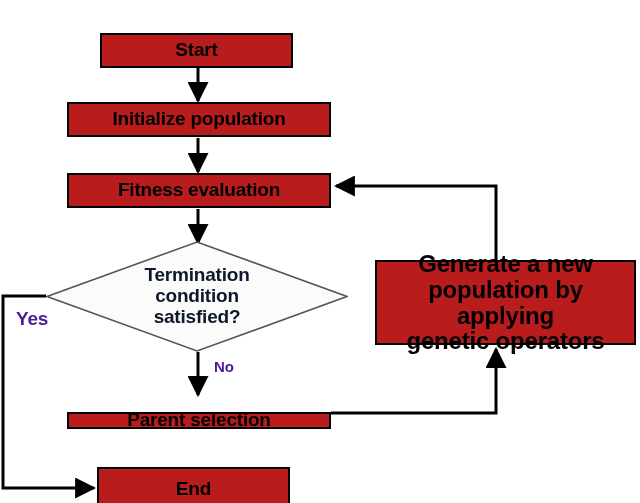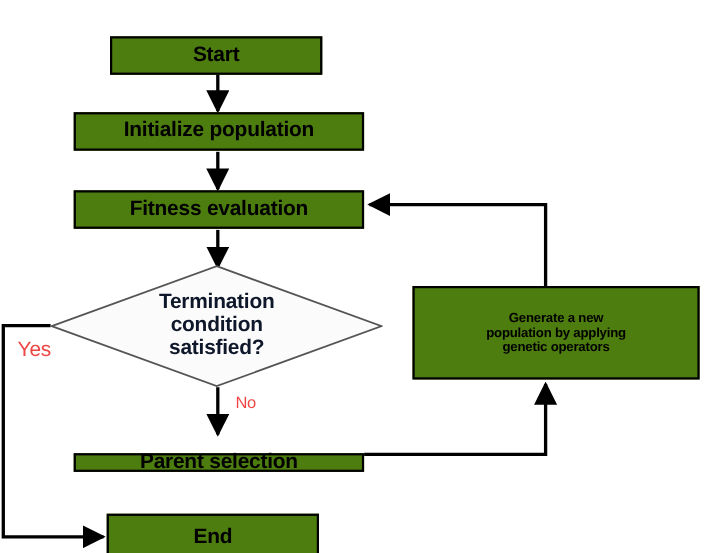--- a/index.html
+++ b/index.html
@@ -14,21 +14,21 @@
   #canvas {
     position: relative;
     width: 640px;
     height: 503px;
     background: #ffffff;
     overflow: hidden;
   }
   .node {
     position: absolute;
     box-sizing: border-box;
-    background: #4d7c0f;
+    background: #b91c1c;
     border: 2px solid #000000;
     display: flex;
     align-items: center;
     justify-content: center;
     text-align: center;
     color: #000000;
     font-weight: bold;
     line-height: 1.08;
     letter-spacing: -0.2px;
   }
@@ -55,22 +55,22 @@
     text-align: center;
     font-weight: bold;
     color: #0f172a;
     line-height: 1.1;
     white-space: pre-line;
     letter-spacing: -0.2px;
     pointer-events: none;
   }
   .edge-label {
     position: absolute;
-    font-weight: normal;
-    color: #ef4444;
+    font-weight: bold;
+    color: #4c1d95;
     letter-spacing: -0.2px;
     white-space: nowrap;
   }
   #wires {
     position: absolute;
     left: 0;
     top: 0;
     width: 640px;
     height: 503px;
     pointer-events: none;
@@ -117,21 +117,21 @@
 
   <div class="diamond-wrap" style="left:46px; top:241px; width:302px; height:111px;">
     <svg width="302" height="111" viewBox="0 0 302 111" xmlns="http://www.w3.org/2000/svg">
       <polygon points="151,1 301,55.5 151,110 1,55.5" fill="#fbfbfb" stroke="#555555" stroke-width="1.6"></polygon>
     </svg>
     <div class="diamond-label" style="font-size:19px;">Termination
 condition
 satisfied?</div>
   </div>
 
-  <div class="node" style="left:375px; top:260px; width:261px; height:85px; font-size:12px;">
+  <div class="node" style="left:375px; top:260px; width:261px; height:85px; font-size:24px;">
     <span class="node-label">Generate a new
 population by applying
 genetic operators</span>
   </div>
 
   <div class="node" style="left:67px; top:412px; width:264px; height:17px; font-size:19px;justify-content:center;">
     <span class="node-label">Parent selection</span>
   </div>
 
   <div class="node" style="left:97px; top:467px; width:193px; height:45px; font-size:19px;">

